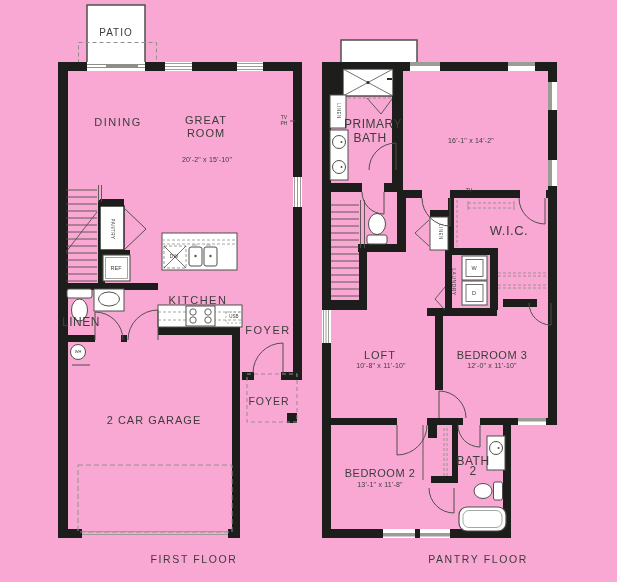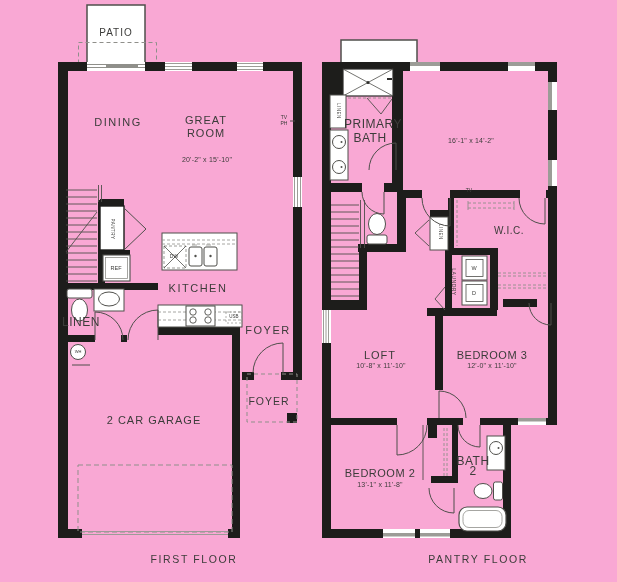--- a/index.html
+++ b/index.html
@@ -295,34 +295,34 @@
 
 <div class="lbl" style="left:116px;top:33px;font-size:10px">PATIO</div>
 <div class="lbl" style="left:118px;top:122px;letter-spacing:1.5px">DINING</div>
 <div class="lbl wrap" style="left:206px;top:127px;width:58px">GREAT ROOM</div>
 <div class="lbl dims" style="left:207px;top:160px">20'-2" x 15'-10"</div>
 <div class="lbl tiny" style="left:284px;top:118px">TV</div>
 <div class="lbl tiny" style="left:284px;top:124px">PH</div>
 <div class="lbl vert" style="left:112px;top:229px">PANTRY</div>
 <div class="lbl tiny" style="left:116px;top:268px;font-size:5.5px">REF</div>
 <div class="lbl tiny" style="left:174px;top:257px">DW</div>
-<div class="lbl" style="left:198px;top:288px;letter-spacing:1.5px">KITCHEN</div>
+<div class="lbl" style="left:198px;top:300px;letter-spacing:1.5px">KITCHEN</div>
 <div class="lbl tiny" style="left:234px;top:317px;font-size:4.5px">USB</div>
 <div class="lbl small" style="left:81px;top:323px">LINEN</div>
 <div class="lbl tiny" style="left:78px;top:352px;font-size:4px">WH</div>
 <div class="lbl" style="left:268px;top:330px;letter-spacing:1.5px">FOYER</div>
 <div class="lbl" style="left:269px;top:401px;font-size:10.5px">FOYER</div>
 <div class="lbl" style="left:154px;top:420px">2 CAR GARAGE</div>
 <div class="lbl caption" style="left:162px;top:559px">FIRST FLOOR</div>
 
 <div class="lbl small wrap" style="left:370px;top:132px;width:52px">PRIMARY BATH</div>
 <div class="lbl dims" style="left:471px;top:141px">16'-1" x 14'-2"</div>
 <div class="lbl tiny" style="left:469px;top:191px">TV</div>
 <div class="lbl vert" style="left:338px;top:111px">LINEN</div>
-<div class="lbl small" style="left:509px;top:231px;font-size:10px">W.I.C.</div>
+<div class="lbl small" style="left:509px;top:231px;font-size:13px">W.I.C.</div>
 <div class="lbl vert" style="left:440px;top:232px">LINEN</div>
 <div class="lbl vert" style="left:453px;top:282px;font-size:5px">LAUNDRY</div>
 <div class="lbl tiny" style="left:474px;top:268px;font-size:5.5px">W</div>
 <div class="lbl tiny" style="left:474px;top:293px;font-size:5.5px">D</div>
 <div class="lbl" style="left:380px;top:355px">LOFT</div>
 <div class="lbl dims" style="left:381px;top:366px">10'-8" x 11'-10"</div>
 <div class="lbl" style="left:492px;top:355px;letter-spacing:.5px">BEDROOM 3</div>
 <div class="lbl dims" style="left:492px;top:366px">12'-0" x 11'-10"</div>
 <div class="lbl" style="left:380px;top:473px;letter-spacing:.5px">BEDROOM 2</div>
 <div class="lbl dims" style="left:380px;top:485px">13'-1" x 11'-8"</div>

